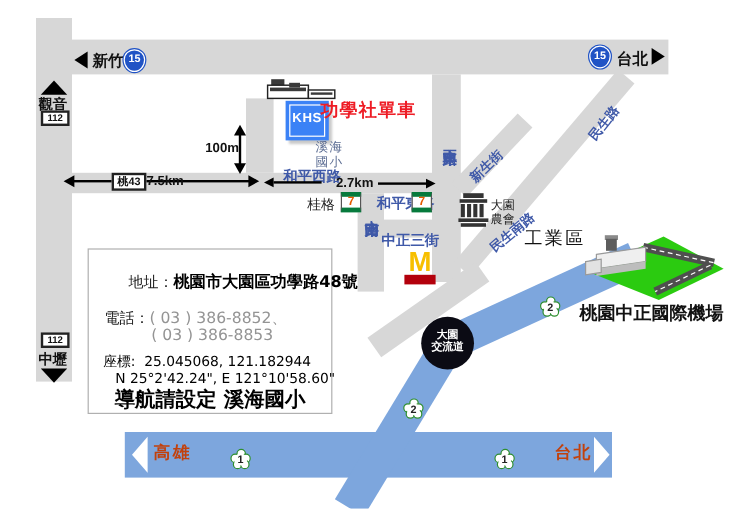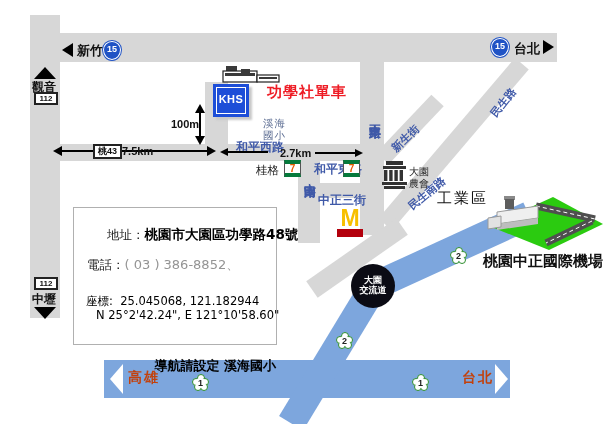--- a/index.html
+++ b/index.html
@@ -37,21 +37,21 @@
   
   .seven{position:absolute;width:15px;box-sizing:content-box;background:#fff;
          border:1px solid #555;border-top:4px solid #067a3c;border-bottom:4px solid #067a3c;z-index:4;}
   .s7{display:block;text-align:center;font:bold 10px/9px "Liberation Sans",sans-serif;color:#e55b00;}
   
   .mcd{position:absolute;width:26px;height:27px;z-index:4;}
   .march{position:absolute;left:0;top:-3px;width:100%;text-align:center;
          font:bold 23px/22px "Liberation Sans",sans-serif;color:#f7bf00;}
   .mbase{position:absolute;left:0;bottom:0;width:100%;height:8px;background:#b3000c;}
   
-  .khs{position:absolute;left:213px;top:84px;width:36px;height:33px;background:#1d4ed8;
+  .khs{position:absolute;left:238px;top:84px;width:36px;height:33px;background:#3b82f6;
        box-shadow:3px 3px 2px #c9c9c9;z-index:4;}
   .khsring{position:absolute;left:3px;top:3px;right:3px;bottom:3px;border:1px solid #fff;}
   .khstxt{position:absolute;left:0;top:9px;width:100%;text-align:center;
           font:bold 11px "Liberation Sans",sans-serif;color:#fff;letter-spacing:.5px;}
   
   .ic{position:absolute;left:351px;top:264px;width:44px;height:44px;border-radius:50%;
       background:#0b0b14;z-index:4;text-align:center;color:#fff;
       font-family:"DejaVu Serif","Liberation Serif",serif;}
   .ic .l1{display:block;margin-top:11px;font-size:9px;font-weight:bold;line-height:10px;}
   .ic .l2{display:block;font-size:9px;font-weight:bold;line-height:10px;}
@@ -233,20 +233,21 @@
   <div class="lbl bold white" style="left:462px;top:369px;font-size:14px;letter-spacing:2px;">台北</div>
   <div class="tri" style="left:495px;top:364px;border-top:15px solid transparent;border-bottom:15px solid transparent;border-left:13px solid #fff;"></div>
 
   <div class="infobox">
     <div class="row" style="left:13px;top:18px;font-size:12.5px;margin-left:20px;">
       <span style="color:#222;">地址：</span><span class="bold" style="font-size:13.5px;color:#000;">桃園市大園區功學路48號</span>
     </div>
     <div class="row" style="left:13px;top:48px;font-size:12.5px;">
       <span style="color:#222;">電話：</span><span class="gray" style="font-size:13px;">( 03 ) 386-8852、</span>
     </div>
+    <div class="row gray" style="left:52px;top:64px;font-size:13px;">( 03 ) 386-8853</div>
     <div class="row" style="left:12px;top:86px;font-size:11.5px;color:#000;">
       <span>座標:</span>&nbsp;&nbsp;<span>25.045068, 121.182944</span>
     </div>
     <div class="row" style="left:22px;top:100px;font-size:11.5px;color:#000;">N 25°2'42.24", E 121°10'58.60"</div>
-    <div class="row bold" style="left:0;top:113px;width:202px;text-align:right;font-size:13px;color:#000;margin-top:36px;">導航請設定  溪海國小</div>
+    <div class="row bold" style="left:0;top:113px;width:202px;text-align:center;font-size:17px;color:#000;">導航請設定  溪海國小</div>
   </div>
 
 </div>
 
 </body></html>

